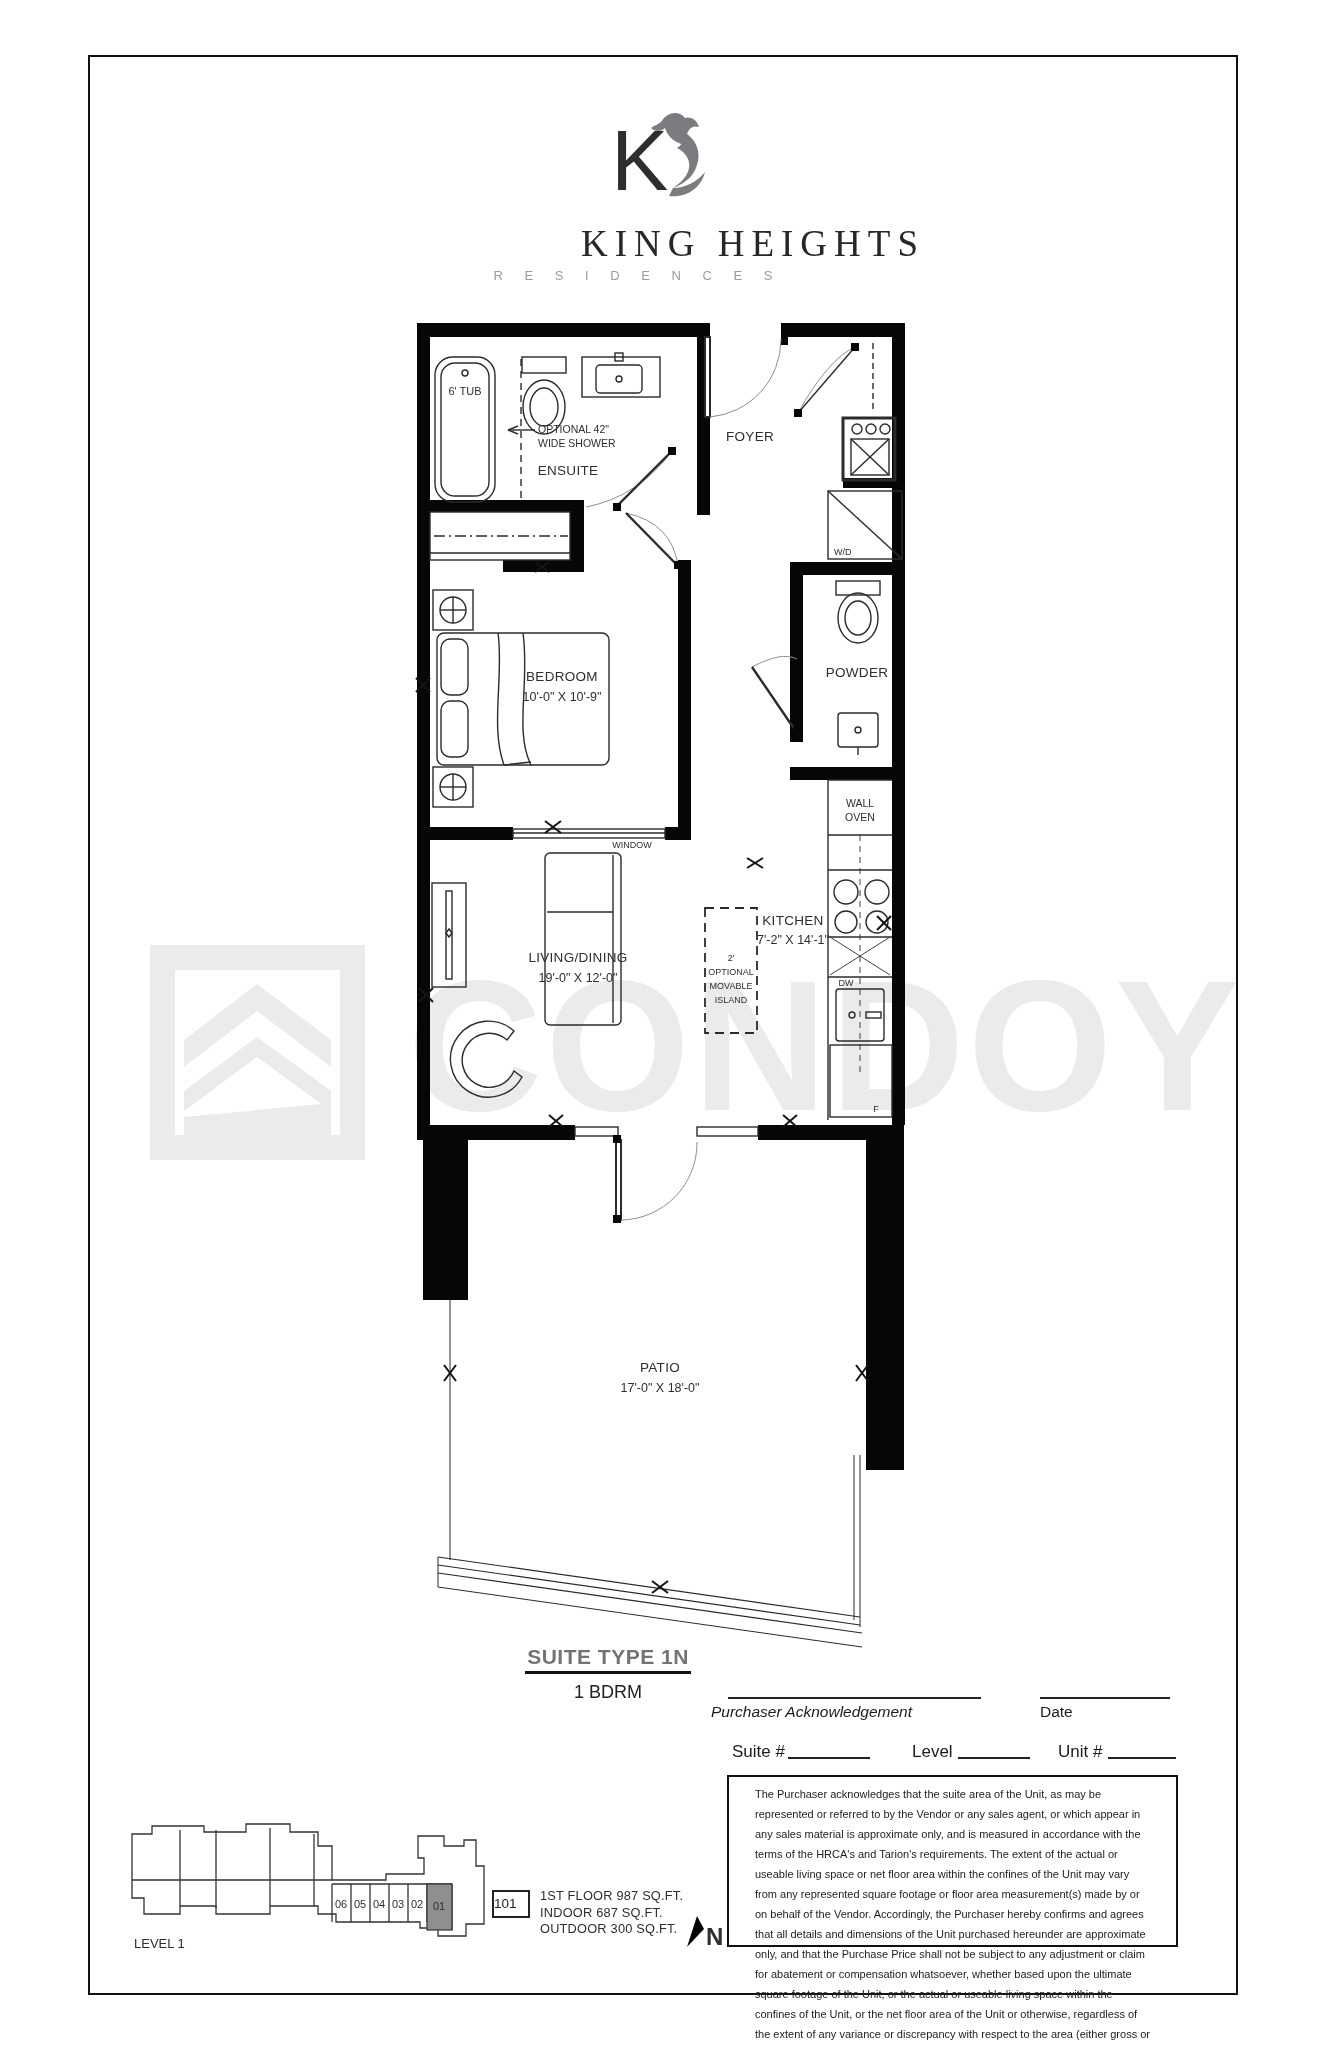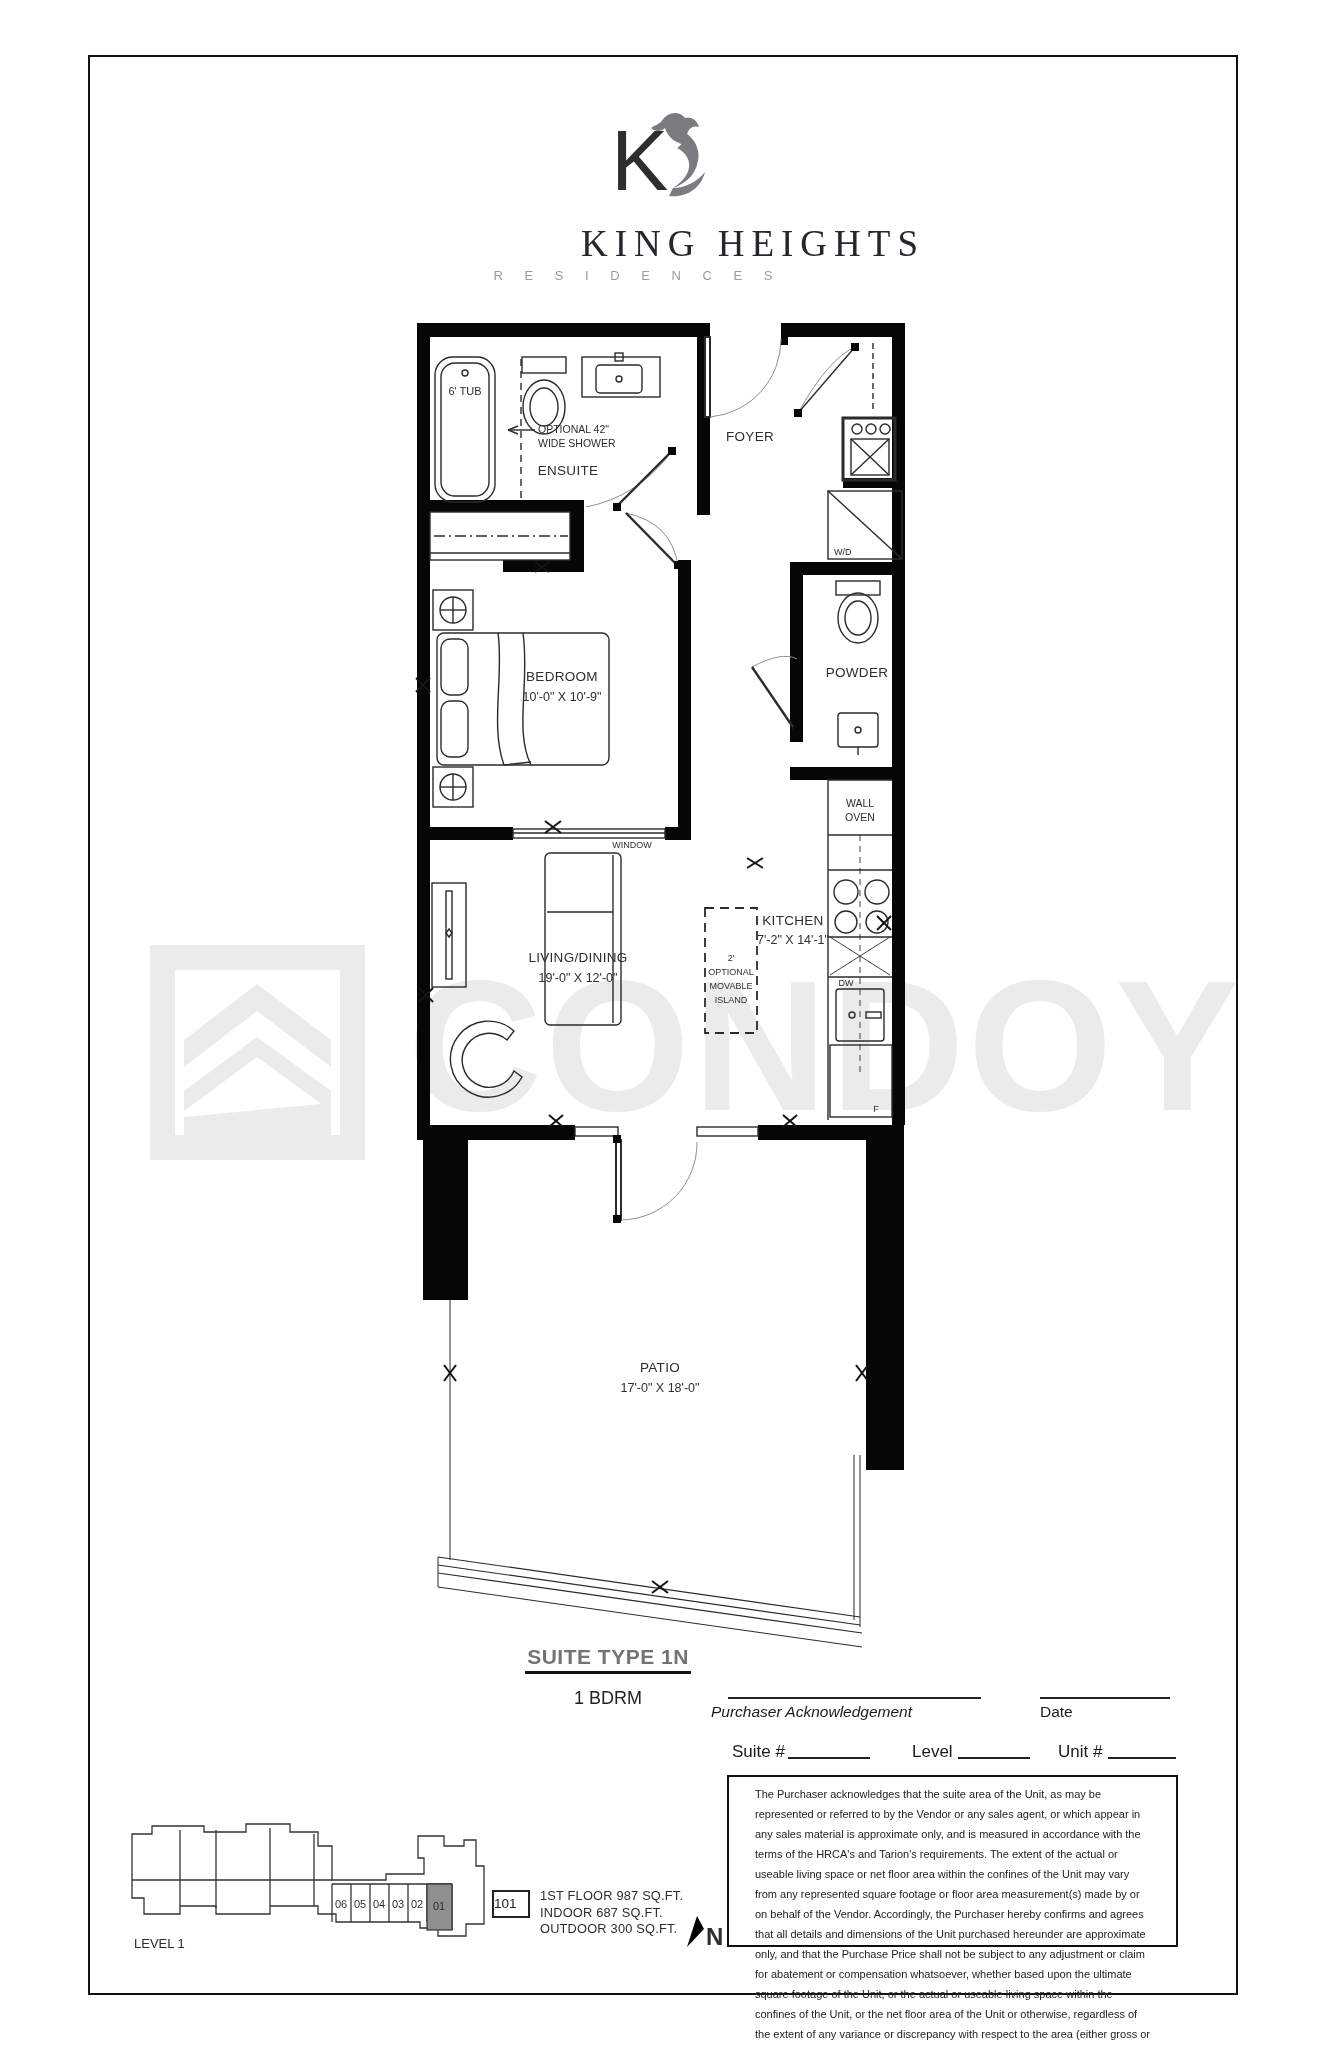--- a/index.html
+++ b/index.html
@@ -17,21 +17,21 @@
   
   text{font-family:"Liberation Sans",sans-serif;fill:#2e2e2e;}
   .pl{font-size:13.5px;letter-spacing:.3px;}
   .pd{font-size:12.5px;}
   .ps{font-size:9px;}
   .pm{font-size:10.5px;}
   .pt{font-size:11px;}
   
   .suite-title{left:468px;top:1645px;width:280px;text-align:center;z-index:3;}
   .suite-title .t1{display:inline-block;font-size:21px;font-weight:bold;color:#737373;border-bottom:3px solid #111;padding:0 2px 2px 2px;letter-spacing:.5px;}
-  .suite-title .t2{font-size:18px;color:#222;margin-top:14px;}
+  .suite-title .t2{font-size:18px;color:#222;margin-top:8px;}
   
   .sigline{border-top:2px solid #222;height:0;}
   .siglabel{font-size:15.5px;color:#1b1b1b;}
   .fieldlabel{font-size:17px;color:#1b1b1b;}
   .fieldline{border-bottom:2px solid #222;height:0;}
   
   .legal-box{left:727px;top:1775px;width:451px;height:172px;border:2px solid #111;box-sizing:border-box;}
   .legal-text{padding:7px 26px;font-size:11px;line-height:20px;color:#222;}
   
   .keyplan-svg{left:118px;top:1800px;}

